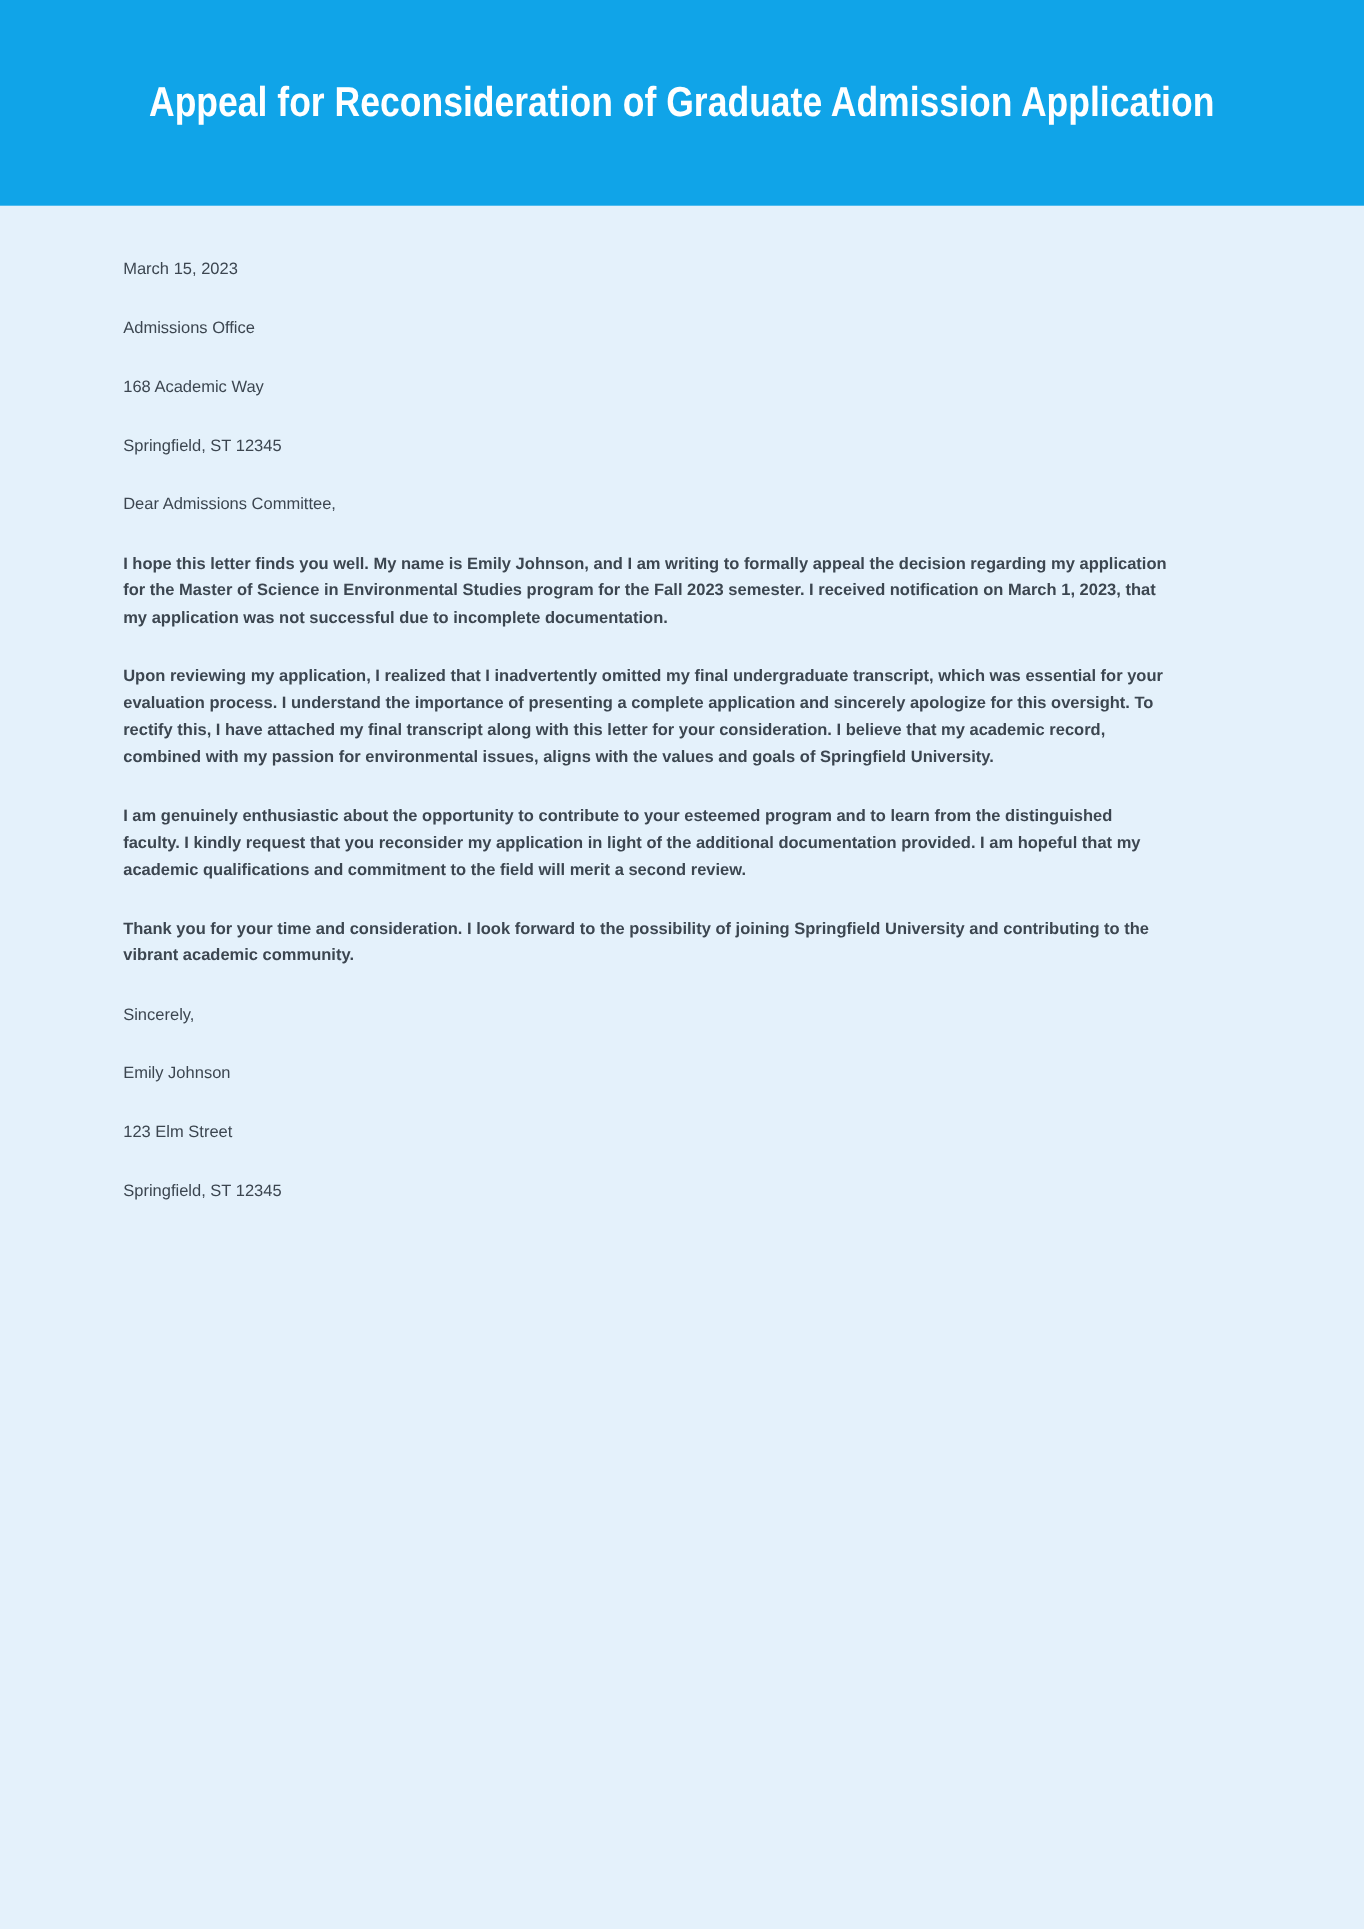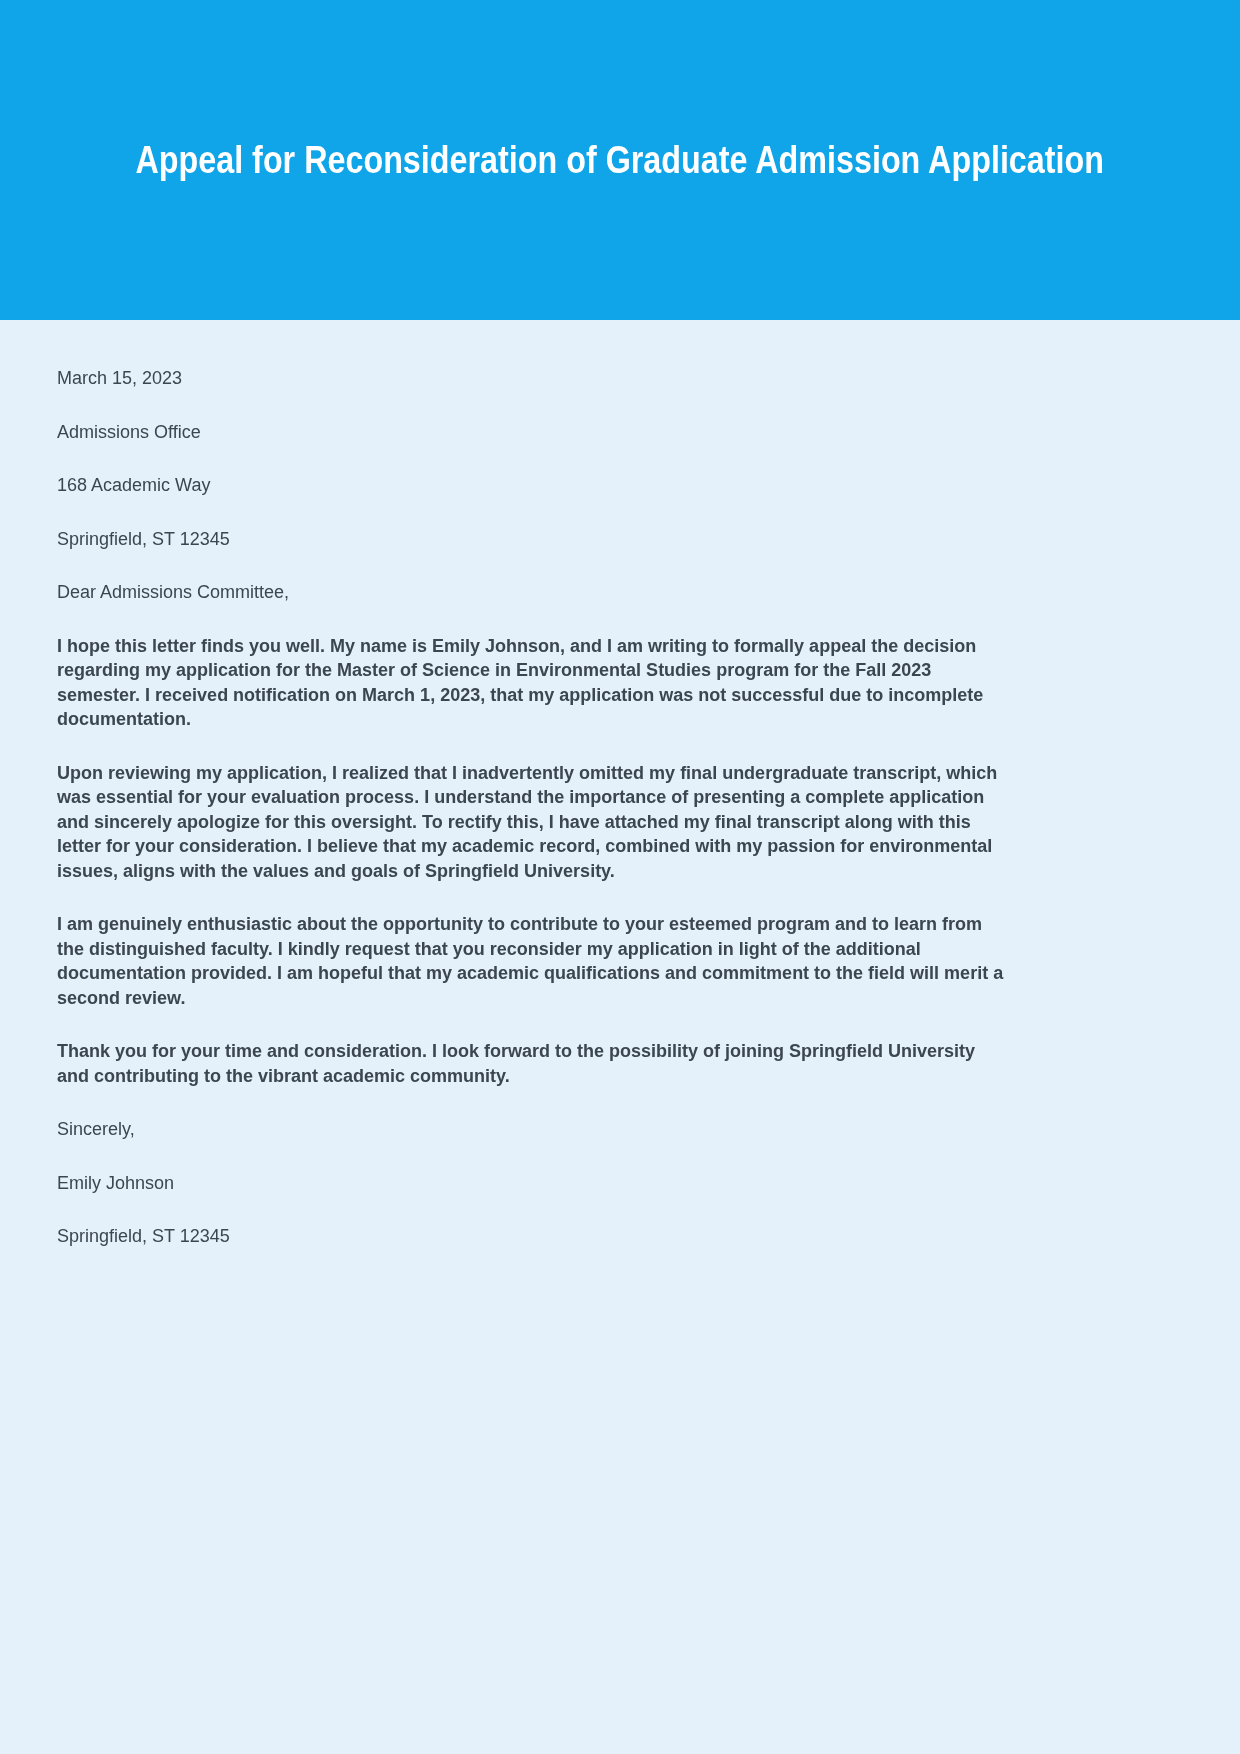--- a/index.html
+++ b/index.html
@@ -9,42 +9,42 @@
   }
   .page {
     position: relative;
     width: 1240px;
     height: 1754px;
     background: var(--page-bg, #e4f1fb);
     overflow: hidden;
   }
   .header-band {
     width: 100%;
-    height: 320px;
+    height: 187px;
     background: var(--header-bg, #10a4e8);
     display: flex;
     align-items: center;
     justify-content: center;
   }
   .doc-title {
     margin: 0;
     color: var(--title-color, #ffffff);
     font-size: 38px;
     font-weight: bold;
     letter-spacing: 0px;
     white-space: nowrap;
     transform: scaleX(0.85);
     transform-origin: center center;
   }
   .letter-body {
     box-sizing: content-box;
-    padding: 46px 0 0 57px;
+    padding: 46px 0 0 112px;
     width: 950px;
     color: var(--text-color, #3c4650);
-    font-size: 18px;
+    font-size: 15px;
     line-height: 24.5px;
   }
   .letter-body p {
     margin: 0 0 29px 0;
   }
   .para {
     margin-bottom: 30px;
     font-weight: bold;
   }
 </style>
@@ -68,16 +68,17 @@
     <p>Dear Admissions Committee,</p>
 
     <p class="para">I hope this letter finds you well. My name is Emily Johnson, and I am writing to formally appeal the decision regarding my application for the Master of Science in Environmental Studies program for the Fall 2023 semester. I received notification on March 1, 2023, that my application was not successful due to incomplete documentation.</p>
     <p class="para">Upon reviewing my application, I realized that I inadvertently omitted my final undergraduate transcript, which was essential for your evaluation process. I understand the importance of presenting a complete application and sincerely apologize for this oversight. To rectify this, I have attached my final transcript along with this letter for your consideration. I believe that my academic record, combined with my passion for environmental issues, aligns with the values and goals of Springfield University.</p>
     <p class="para">I am genuinely enthusiastic about the opportunity to contribute to your esteemed program and to learn from the distinguished faculty. I kindly request that you reconsider my application in light of the additional documentation provided. I am hopeful that my academic qualifications and commitment to the field will merit a second review.</p>
     <p class="para">Thank you for your time and consideration. I look forward to the possibility of joining Springfield University and contributing to the vibrant academic community.</p>
 
     <p>Sincerely,</p>
 
     <p>Emily Johnson</p>
+    <p>123 Elm Street</p>
     <p>Springfield, ST 12345</p>
 
   </div>
 </div>
 
 </body></html>

